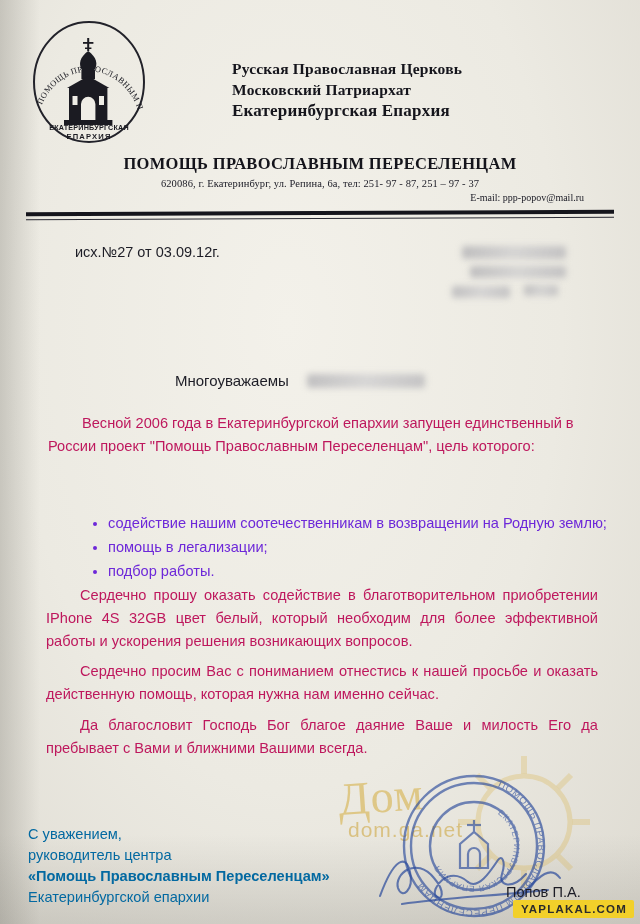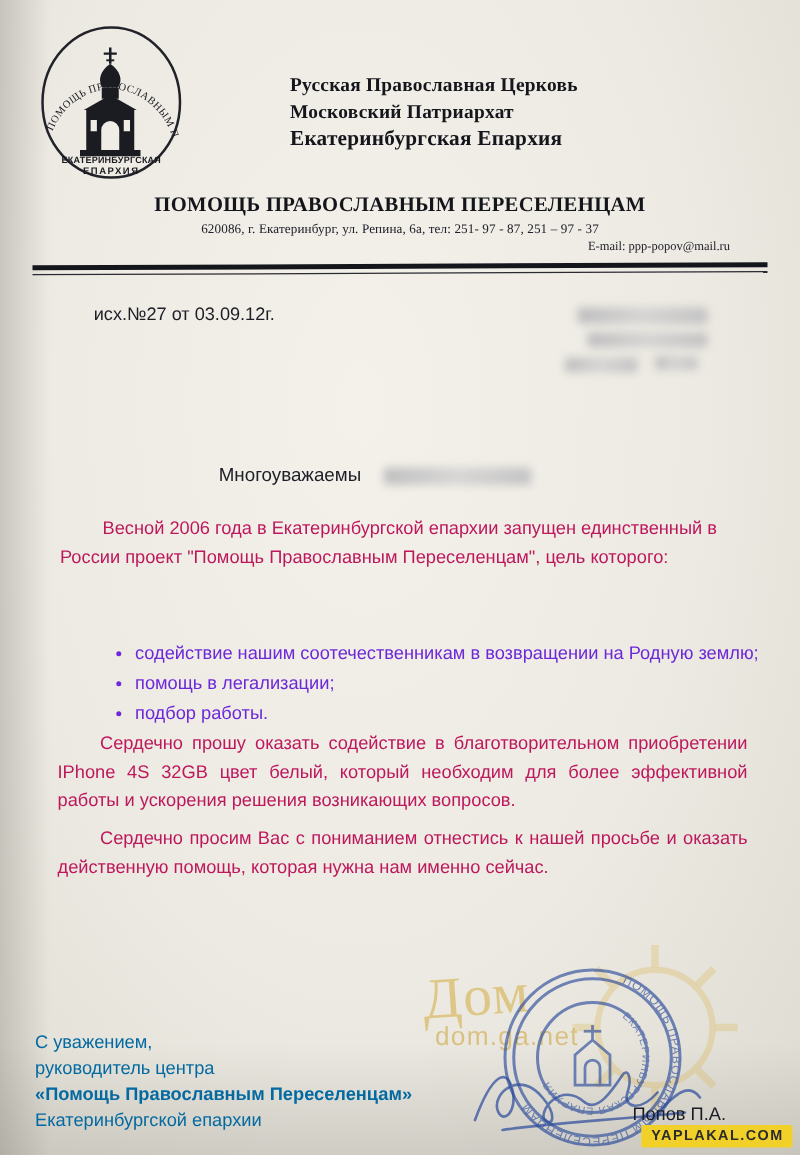--- a/index.html
+++ b/index.html
@@ -354,20 +354,21 @@
     <div class="para p1">Весной 2006 года в Екатеринбургской епархии запущен единственный в России проект "Помощь Православным Переселенцам", цель которого:</div>
 
     <ul class="bullets">
       <li>содействие нашим соотечественникам в возвращении на Родную землю;</li>
       <li>помощь в легализации;</li>
       <li>подбор работы.</li>
     </ul>
 
     <div class="para p2">Сердечно прошу оказать содействие в благотворительном приобретении IPhone  4S 32GB цвет белый, который необходим для более эффективной работы и ускорения решения возникающих вопросов.</div>
     <div class="para p3">Сердечно просим Вас с пониманием отнестись к нашей просьбе и оказать действенную помощь, которая нужна нам именно сейчас.</div>
+    <div class="para p4">Да благословит Господь Бог благое даяние Ваше и милость Его да пребывает с Вами и ближними Вашими всегда.</div>
 
     <div class="wm-sun">
       <svg width="178" height="150" viewBox="0 0 178 150">
         <g stroke="rgba(216,178,74,0.55)" stroke-width="5" fill="none">
           <circle cx="92" cy="74" r="46"></circle>
         </g>
         <g stroke="rgba(216,178,74,0.5)" stroke-width="6">
           <line x1="92" y1="8" x2="92" y2="26"></line>
           <line x1="92" y1="122" x2="92" y2="140"></line>
           <line x1="26" y1="74" x2="44" y2="74"></line>

